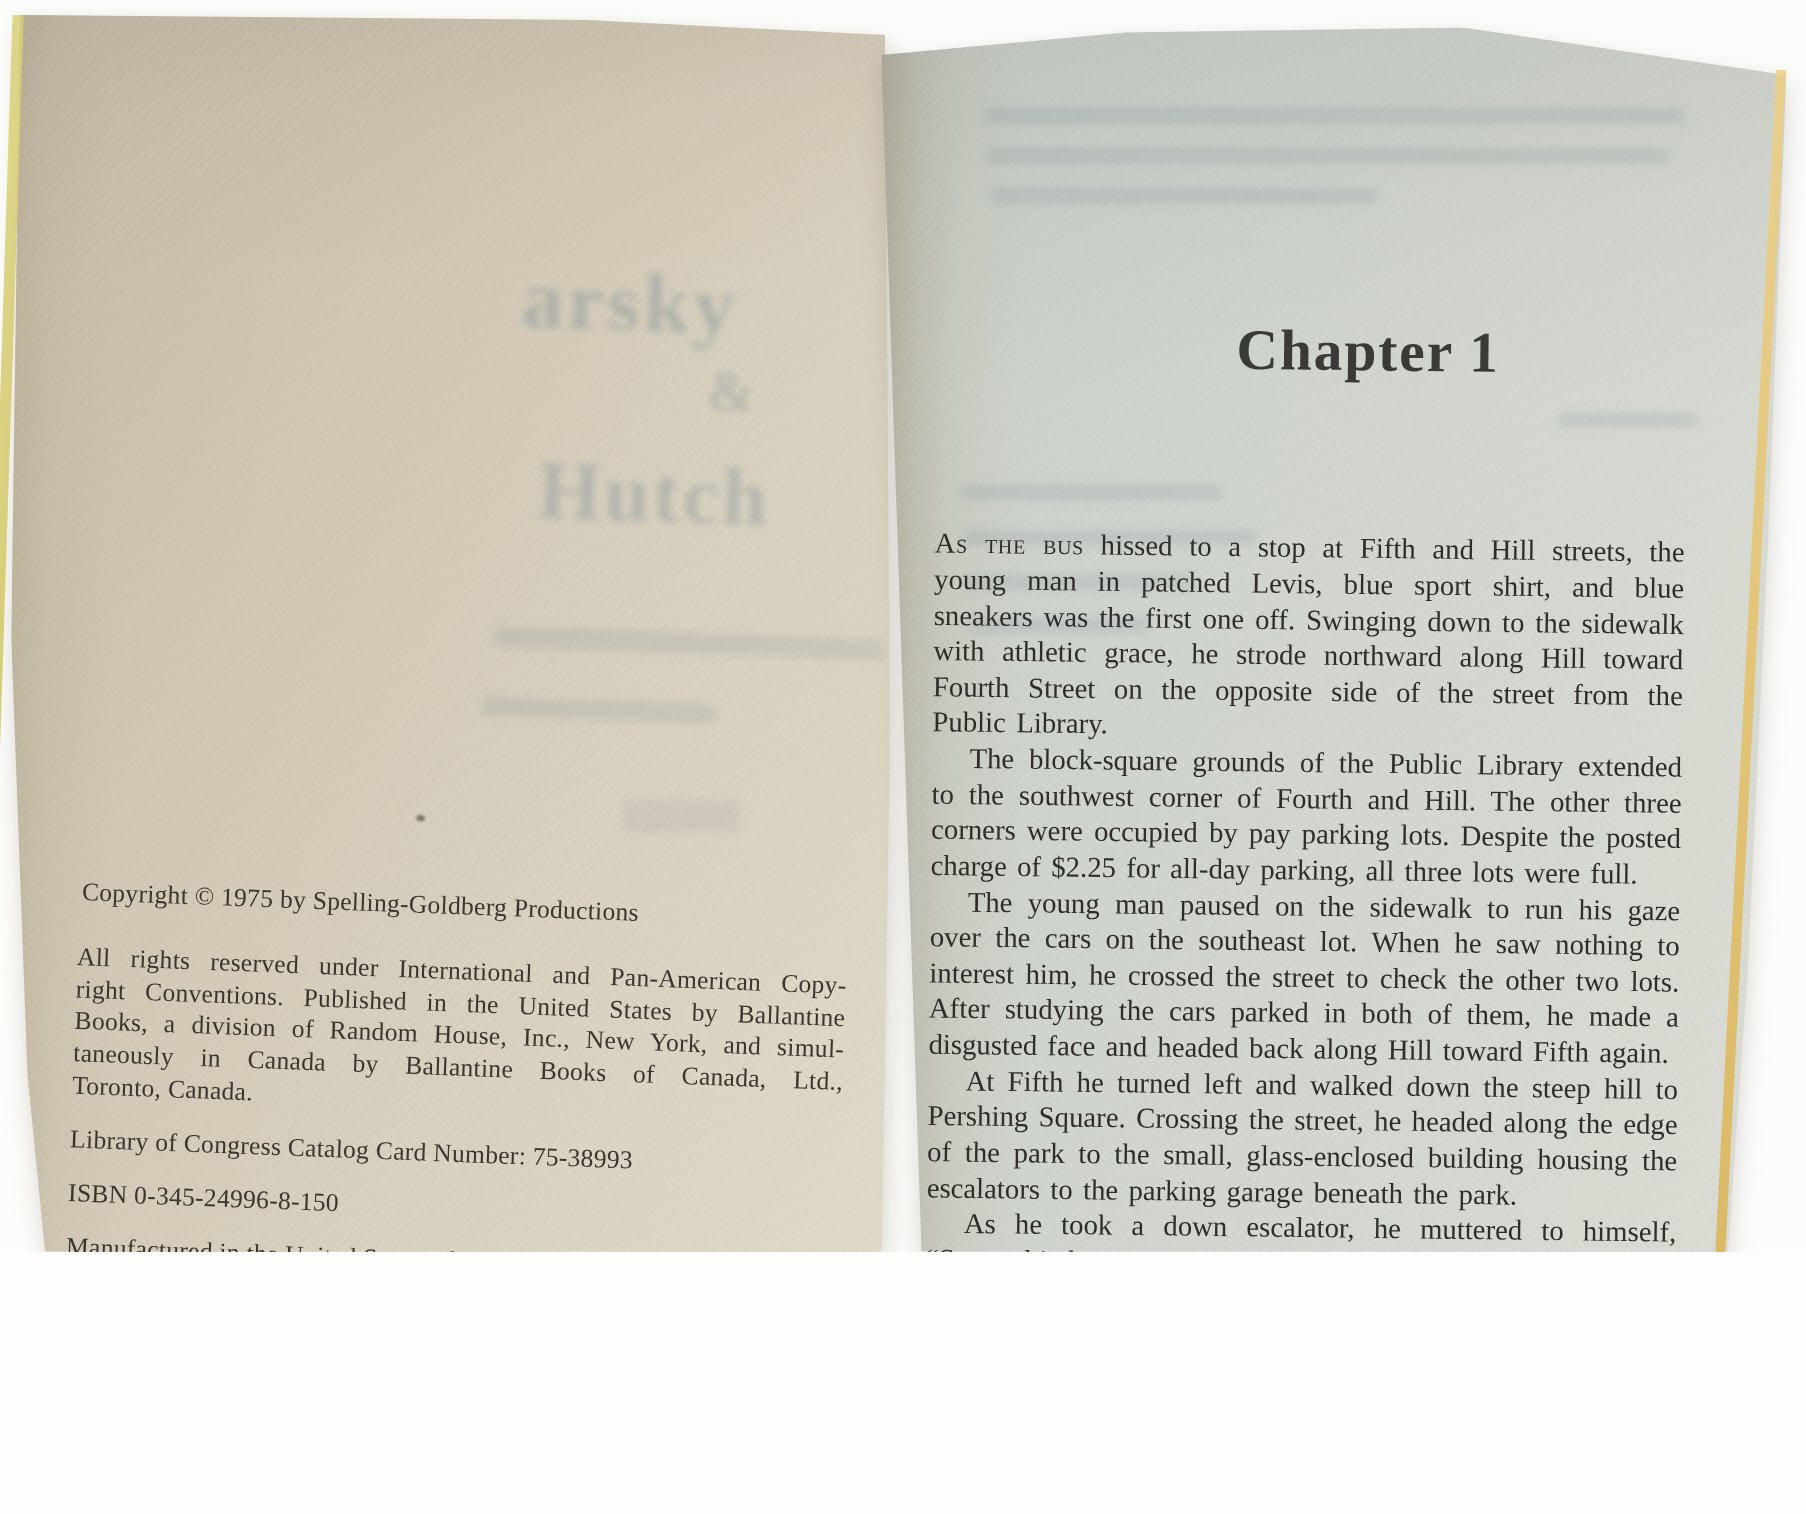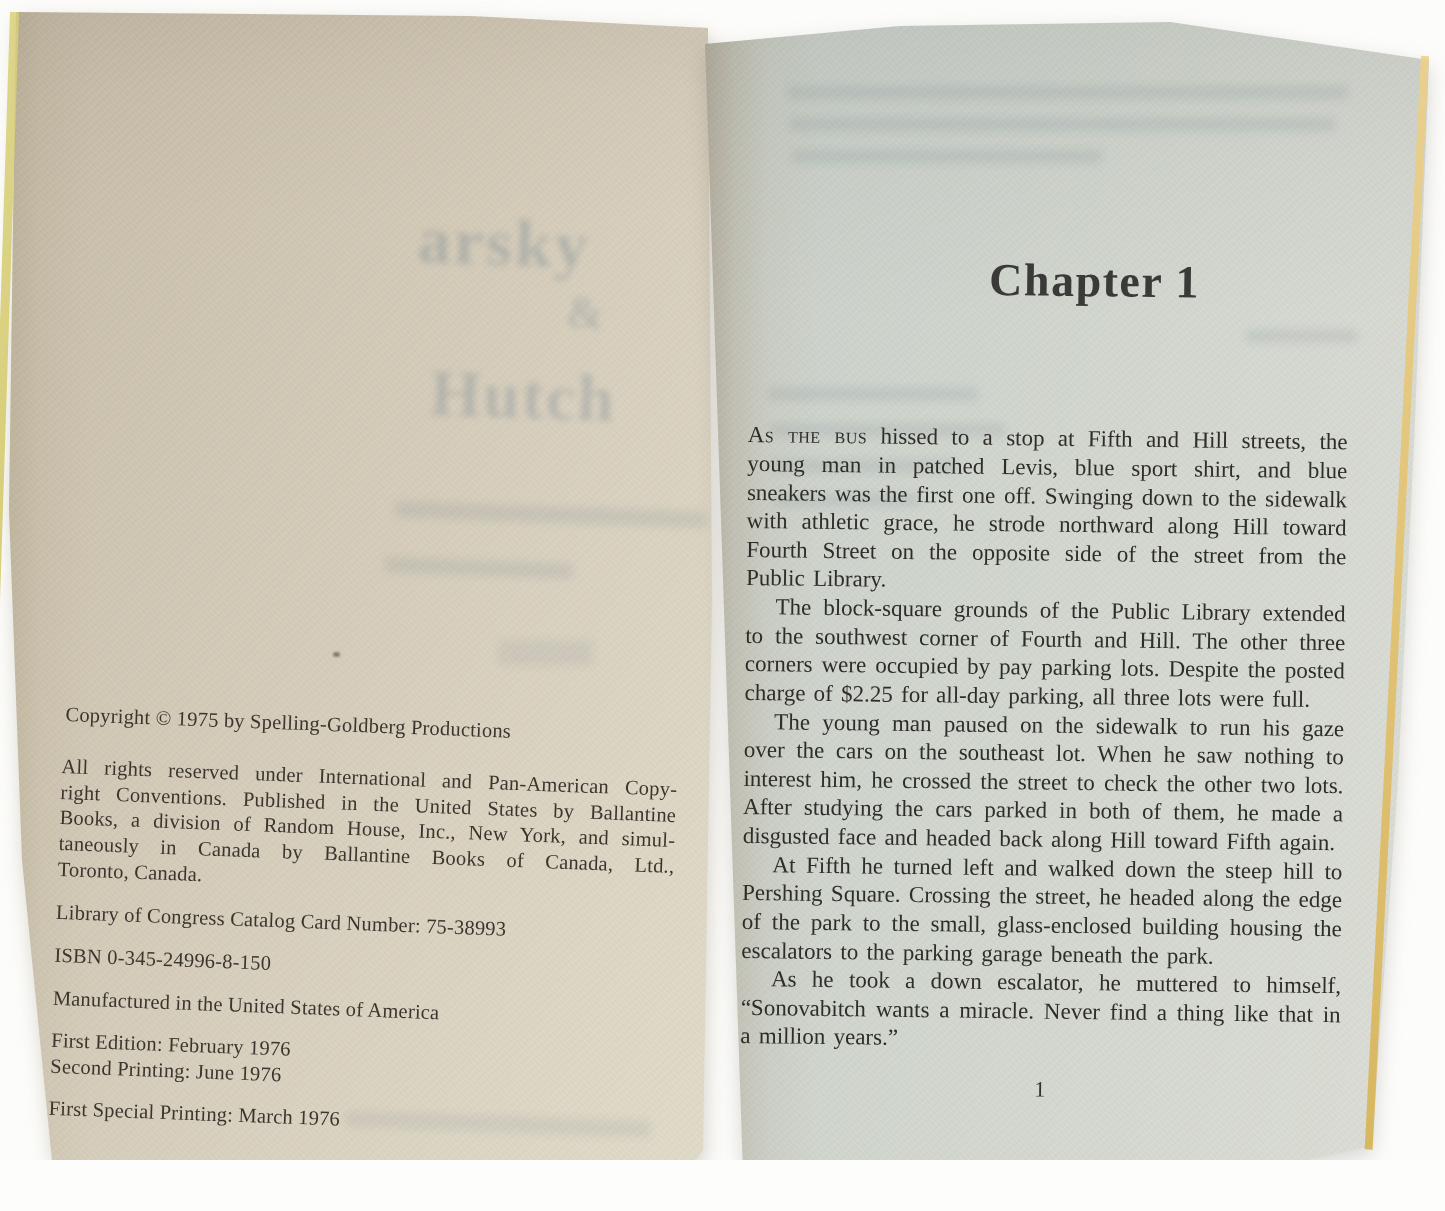--- a/index.html
+++ b/index.html
@@ -1,16 +1,16 @@
 <!DOCTYPE html>
 <html><head>
 <meta charset="utf-8">
 <style>
   html,body{margin:0;padding:0;background:#fdfdfc;}
-  .scene{position:relative;width:1445px;height:1160px;background:#fcfcfa;overflow:hidden;
+  .scene{position:relative;width:1445px;height:1001px;background:#fcfcfa;overflow:hidden;
          font-family:"Liberation Serif", serif;}
 
   
   .shadow-l{position:absolute;inset:0;filter:drop-shadow(2px 8px 10px rgba(120,105,80,.28));}
   .shadow-r{position:absolute;inset:0;filter:drop-shadow(0 8px 10px rgba(110,105,95,.25));}
 
   
   .left-page{position:absolute;inset:0;
     clip-path:polygon(16px 12px,470px 16px,708px 28px,712px 600px,703px 1150px,676px 1189px,420px 1191px,56px 1201px,22px 860px,9px 510px);
     background:linear-gradient(118deg,#c6bba8 0%,#cfc5b2 18%,#d8d0be 38%,#ded7c6 55%,#e4decd 75%,#ece6d5 92%,#f1ebdb 100%);}

